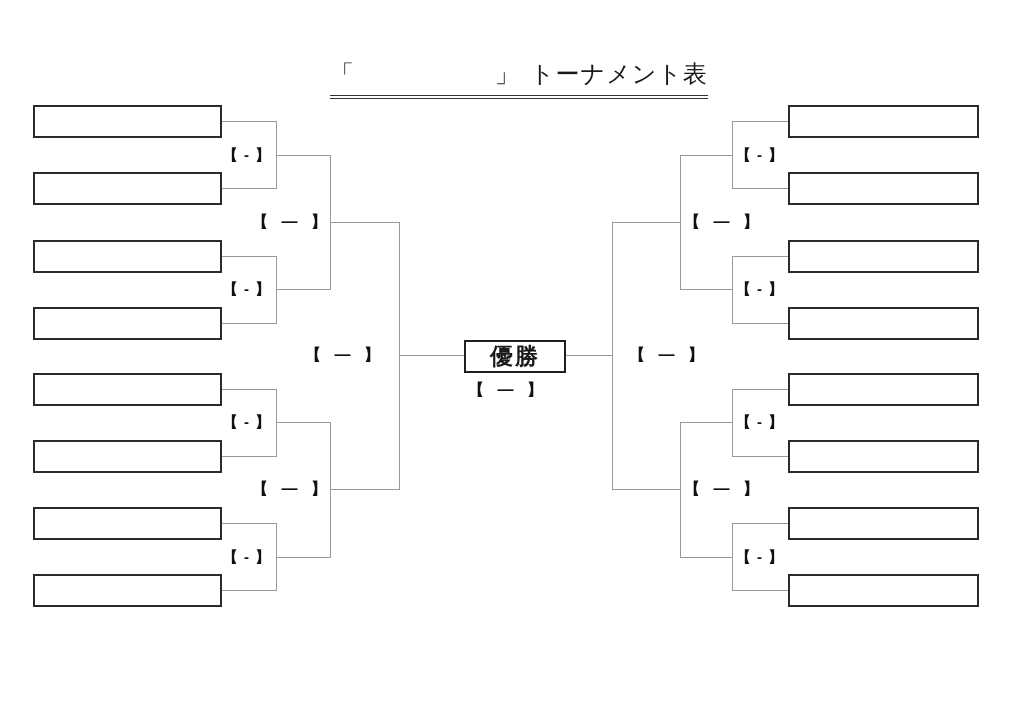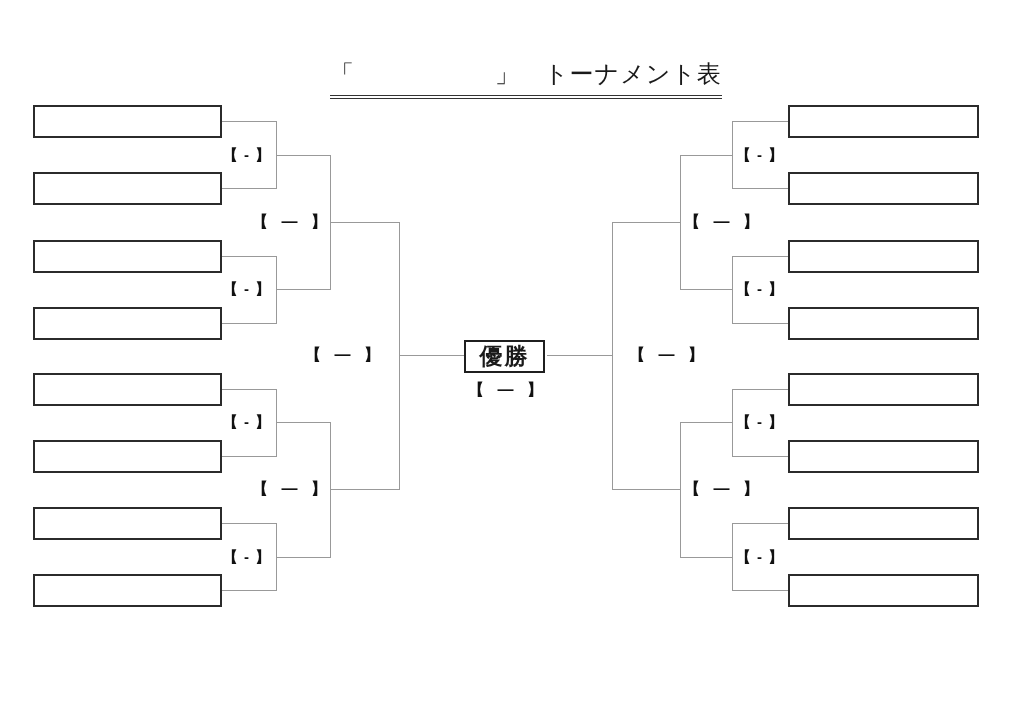--- a/index.html
+++ b/index.html
@@ -20,21 +20,21 @@
     display: flex;
     align-items: flex-end;
     font-size: 24px;
     font-weight: 500;
     letter-spacing: 1px;
     border-bottom: 4px double #333;
     padding-bottom: 5px;
     white-space: nowrap;
   }
   .title-blank { display: inline-block; width: 140px; }
-  .title-suffix { margin-left: 24px; }
+  .title-suffix { margin-left: 10px; }
   
   .pbox {
     position: absolute;
     box-sizing: border-box;
     width: 189px;
     height: 33px;
     background: #ffffff;
     border: 2px solid #2b2b2b;
     font-size: 15px;
     line-height: 29px;
@@ -72,21 +72,21 @@
     white-space: nowrap;
   }
   .m-sm { font-size: 15px; letter-spacing: 1px; }
   .m-lg { font-size: 16px; word-spacing: 7px; letter-spacing: 1px; }
   
   .champion {
     position: absolute;
     box-sizing: border-box;
     left: 464px;
     top: 340px;
-    width: 81px;
+    width: 102px;
     height: 33px;
     border: 2px solid #1f1f1f;
     background: #fff;
     display: flex;
     align-items: center;
     justify-content: center;
     font-size: 23px;
     font-weight: 600;
     letter-spacing: 2px;
   }

